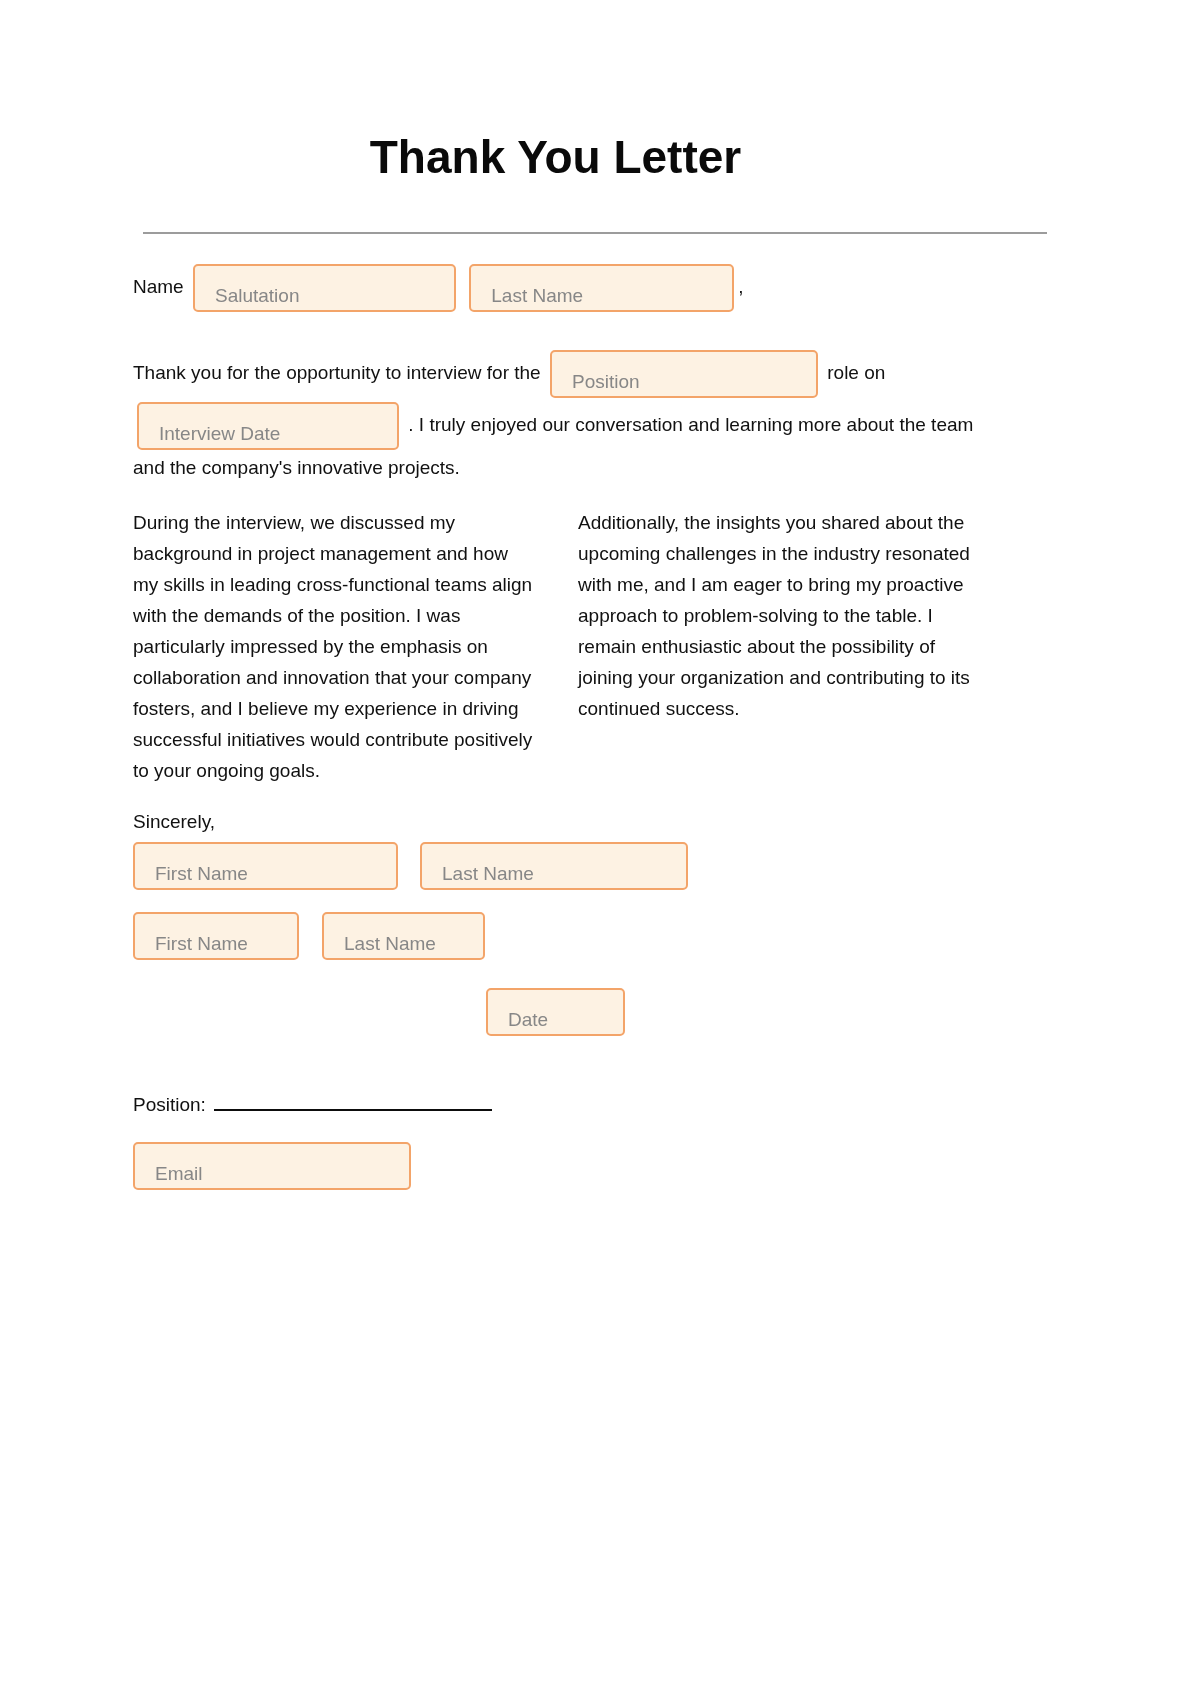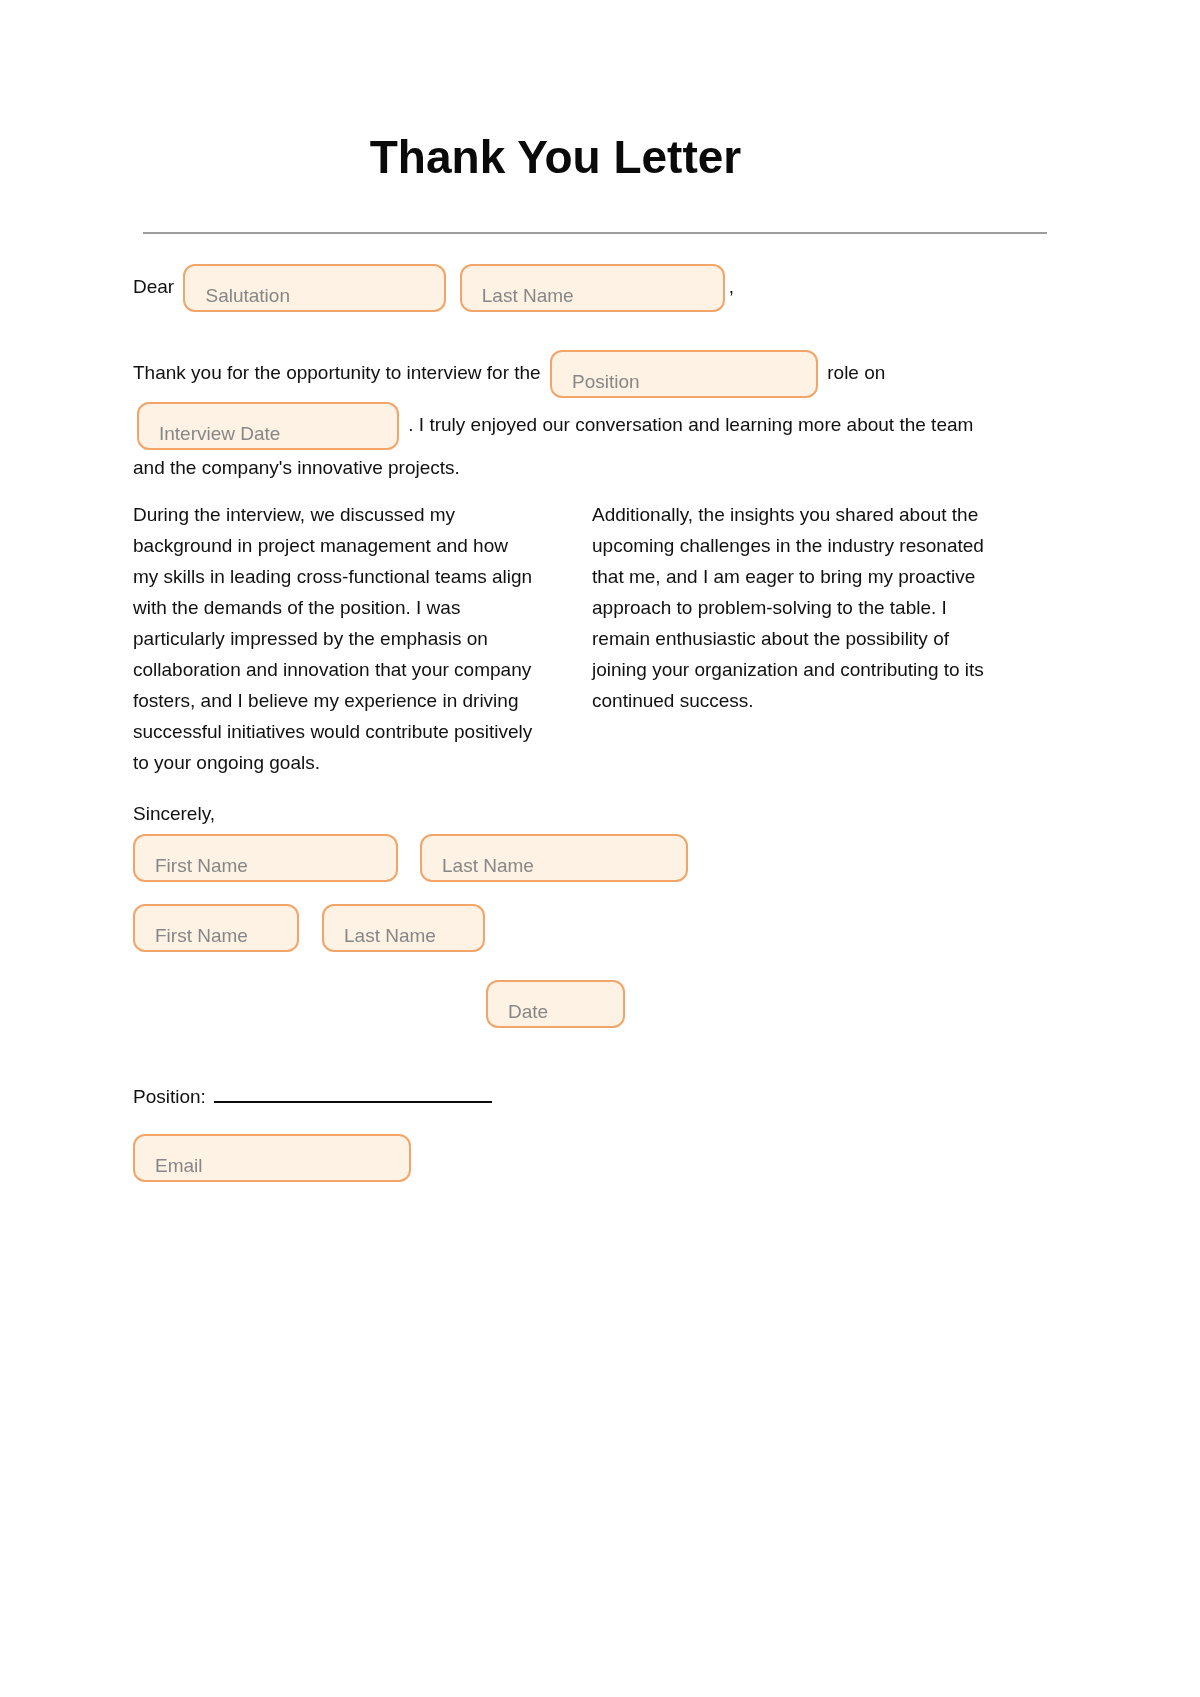--- a/index.html
+++ b/index.html
@@ -35,39 +35,39 @@
   }
 
   p { margin: 0; }
 
   .field {
     display: inline-block;
     vertical-align: middle;
     height: 48px;
     background: var(--field-background, #fdf2e3);
     border: 2px solid var(--field-border, #f3a469);
-    border-radius: 12px;
+    border-radius: 5px;
     padding: 16px 10px 0 20px;
     font-family: "Liberation Sans", "DejaVu Sans", sans-serif;
     font-size: 19px;
     color: #737373;
     outline: none;
   }
   .field::placeholder { color: var(--placeholder-text, #878787); opacity: 1; }
 
   .greeting { margin-top: 30px; font-size: 19px; line-height: 31px; }
   .greeting .field { margin: 0 4px; }
 
   .intro { margin-top: 36px; font-size: 19px; line-height: 31px; }
   .intro .field { margin: 2px 4px; }
 
   .columns {
-    margin-top: 16px;
+    margin-top: 24px;
     display: flex;
-    gap: 54px;
+    gap: 40px;
     width: 845px;
   }
   .columns .col {
     flex: 0 0 405px;
     width: 405px;
     font-size: 19px;
     line-height: 31px;
   }
 
   .closing { margin-top: 86px; font-size: 19px; line-height: 31px; }
@@ -108,36 +108,36 @@
 
   <div class="content">
     <h1 class="title">Thank You Letter</h1>
   </div>
 
   <hr class="divider">
 
   <div class="content">
 
     <p class="greeting">
-      <span>Dear</span>
+      <span>Name</span>
       <input type="text" class="field w-salutation" placeholder="Salutation" style="">
       <input type="text" class="field w-lastname" placeholder="Last Name" style=""><span>,</span>
     </p>
 
     <p class="intro">
       <span>Thank you for the opportunity to interview for the</span>
       <input type="text" class="field w-position" placeholder="Position" style="">
       <span>role on</span>
       <input type="text" class="field w-interview" placeholder="Interview Date" style="">
       <span>. I truly enjoyed our conversation and learning more about the team and the company's innovative projects.</span>
     </p>
 
     <div class="columns">
       <p class="col">During the interview, we discussed my background in project management and how my skills in leading cross-functional teams align with the demands of the position. I was particularly impressed by the emphasis on collaboration and innovation that your company fosters, and I believe my experience in driving successful initiatives would contribute positively to your ongoing goals.</p>
-      <p class="col">Additionally, the insights you shared about the upcoming challenges in the industry resonated that me, and I am eager to bring my proactive approach to problem-solving to the table. I remain enthusiastic about the possibility of joining your organization and contributing to its continued success.</p>
+      <p class="col">Additionally, the insights you shared about the upcoming challenges in the industry resonated with me, and I am eager to bring my proactive approach to problem-solving to the table. I remain enthusiastic about the possibility of joining your organization and contributing to its continued success.</p>
     </div>
 
 
     <p class="sincerely">Sincerely,</p>
 
     <div class="field-row row-large">
       <input type="text" class="field w-fn-lg" placeholder="First Name" style="">
       <input type="text" class="field w-ln-lg" placeholder="Last Name" style="">
     </div>
 

